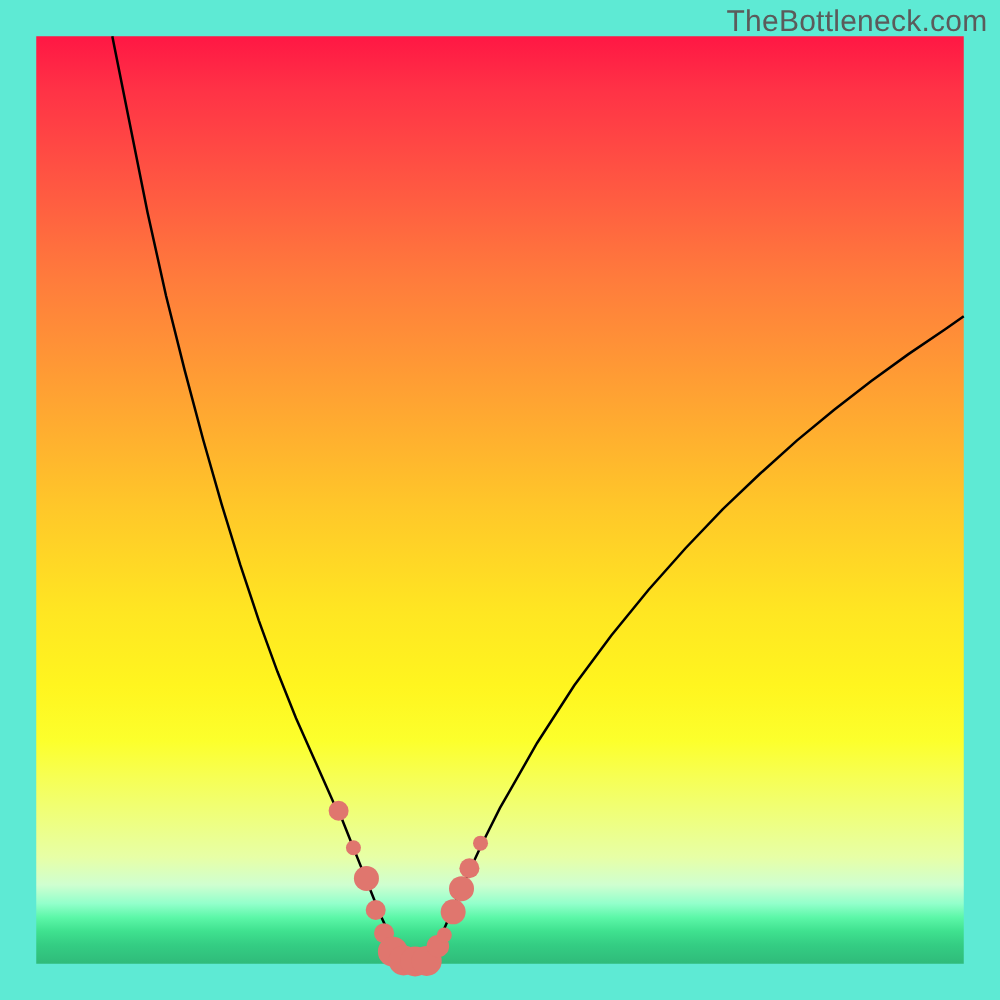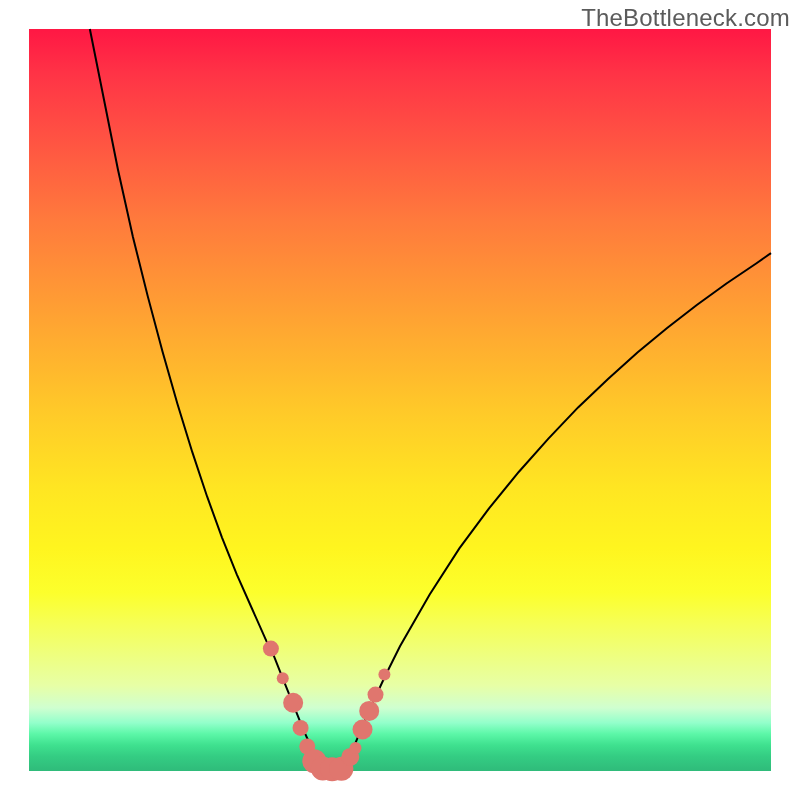--- a/index.html
+++ b/index.html
@@ -10,21 +10,21 @@
     background: #000;
     overflow: hidden;
     font-family: Arial, Helvetica, sans-serif;
   }
   .frame {
     position: absolute;
     left: 0;
     top: 0;
     width: 800px;
     height: 800px;
-    background: #ffffff;
+    background: #5eead4;
   }
   .plot-area {
     position: absolute;
     left: 29px;
     top: 29px;
     width: 742px;
     height: 742px;
     background: linear-gradient(to bottom,
       #ff1744 0%,
       #ff3346 6%,

